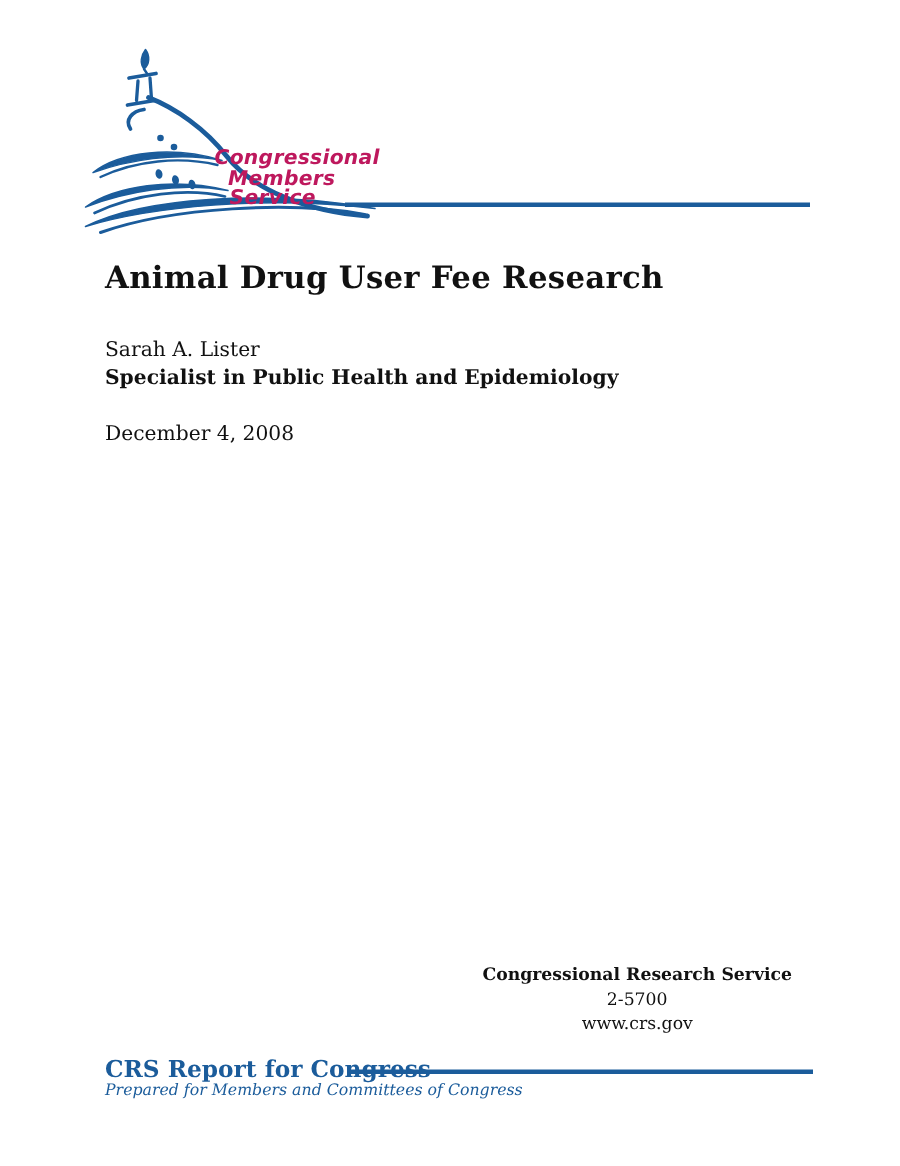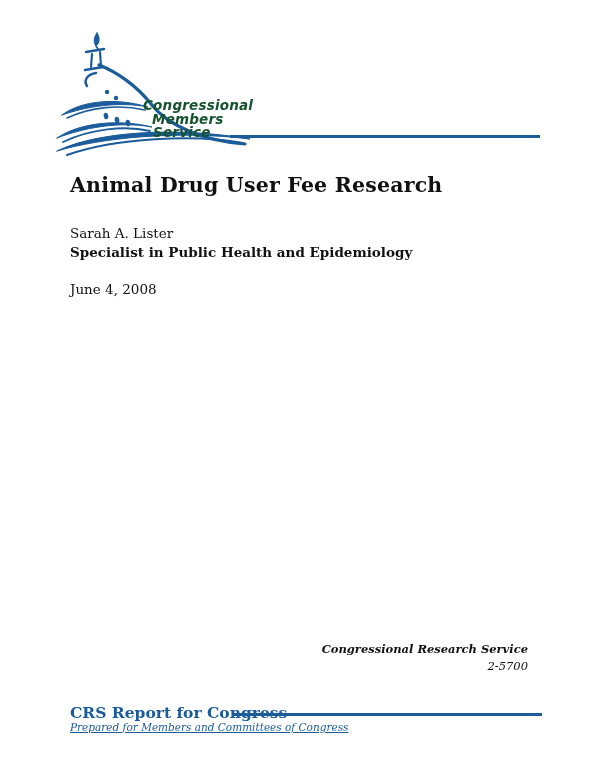--- a/index.html
+++ b/index.html
@@ -25,21 +25,21 @@
   .logo-text {
     position: absolute;
     left: 143px;
     top: 99px;
     font-family: "DejaVu Sans", sans-serif;
     font-weight: bold;
     font-style: italic;
     font-size: 13.5px;
     line-height: 13.5px;
     letter-spacing: 0.2px;
-    color: #14532d;
+    color: #be185d;
     white-space: nowrap;
   }
   .logo-line.l2 { margin-left: 9px; }
   .logo-line.l3 { margin-left: 10px; }
   .masthead-rule {
     position: absolute;
     left: 230px;
     top: 135px;
     width: 310px;
     height: 3px;
@@ -75,25 +75,24 @@
     left: 70px;
     top: 281px;
     font-size: 13.5px;
   }
 
   
   .footer-contact {
     position: absolute;
     right: 72px;
     top: 641px;
-    text-align: right;
+    text-align: center;
     font-size: 11.5px;
     line-height: 16.5px;
     white-space: nowrap;
-    font-style: italic;
   }
   .fc-org { font-weight: bold; }
 
   
   .fb-title {
     position: absolute;
     left: 70px;
     top: 703px;
     font-size: 15.5px;
     font-weight: bold;
@@ -109,21 +108,20 @@
     background: #1b5c9b;
   }
   .fb-tagline {
     position: absolute;
     left: 70px;
     top: 721px;
     font-size: 10.5px;
     font-style: italic;
     color: #1b5c9b;
     white-space: nowrap;
-    text-decoration: underline;
   }
 </style>
 </head>
 <body>
 
 <div class="page">
 
   <svg class="dome" viewBox="0 0 200 132" fill="none" stroke="#1b5c9b" stroke-linecap="round" stroke-linejoin="round">
 
     <path d="M42,5 C39,9 38,14 41,18 C45,15 45,9 42,5 Z" fill="#1b5c9b" stroke-width="1"></path>
@@ -158,24 +156,25 @@
     <div class="logo-line l1">Congressional</div>
     <div class="logo-line l2">Members</div>
     <div class="logo-line l3">Service</div>
   </div>
 
   <div class="masthead-rule"></div>
 
   <h1 class="title">Animal Drug User Fee Research</h1>
   <div class="author-name">Sarah A. Lister</div>
   <div class="author-role">Specialist in Public Health and Epidemiology</div>
-  <div class="date">June 4, 2008</div>
+  <div class="date">December 4, 2008</div>
 
   <div class="footer-contact">
     <div class="fc-org">Congressional Research Service</div>
     <div class="fc-line">2-5700</div>
+    <div class="fc-line">www.crs.gov</div>
   </div>
 
   <div class="fb-title">CRS Report for Congress</div>
   <div class="fb-rule"></div>
   <div class="fb-tagline">Prepared for Members and Committees of Congress</div>
 
 </div>
 
 </body></html>

